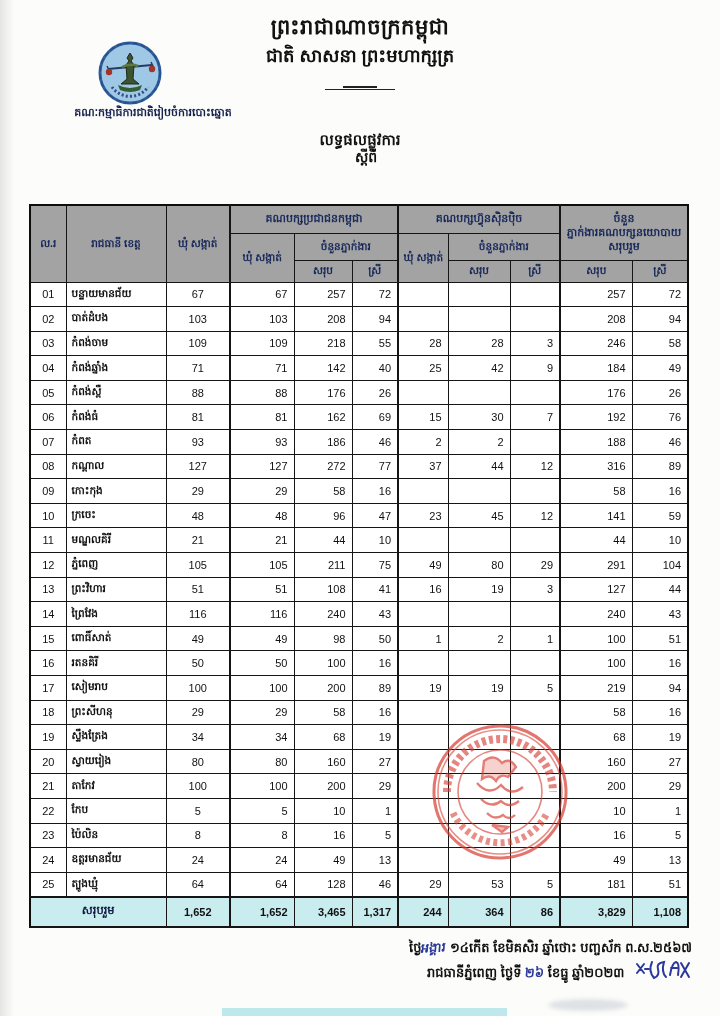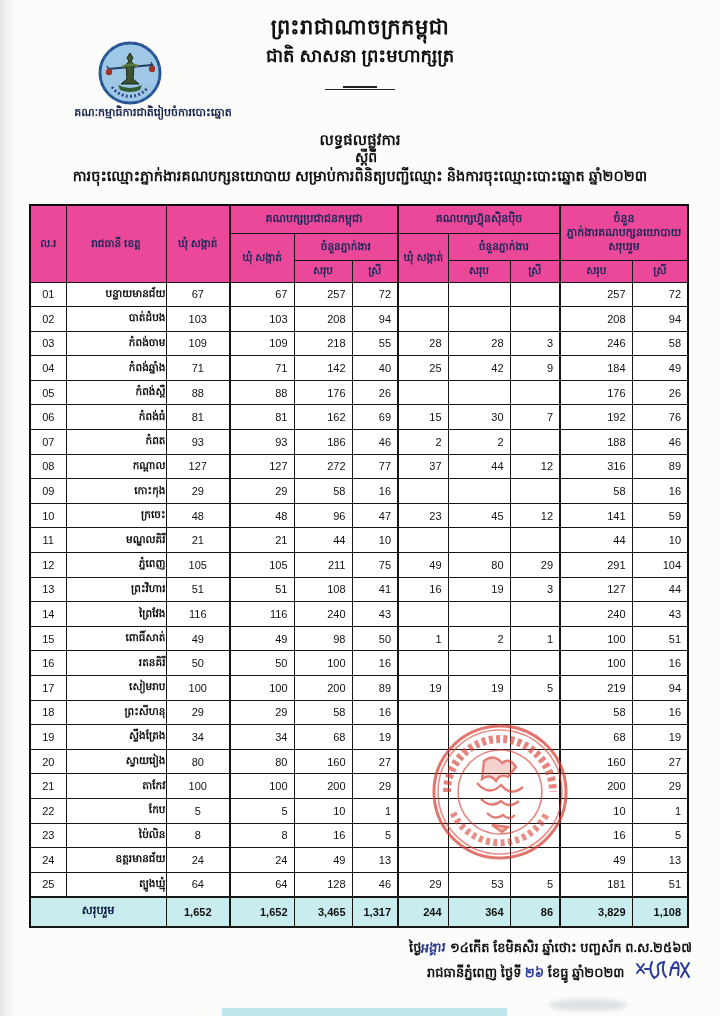--- a/index.html
+++ b/index.html
@@ -26,30 +26,30 @@
     font-size:15px; font-weight:bold; }
   .doc-title2 { position:absolute; top:148px; left:0; width:100%; text-align:center;
     font-size:14px; font-weight:bold;padding-left:12px; }
   .doc-title3 { position:absolute; top:167px; left:0; width:100%; text-align:center;
     font-size:14.5px; font-weight:bold; }
   
   .tbl-wrap { position:absolute; left:29px; top:204px; }
   table { border-collapse:collapse; table-layout:fixed; width:660px; }
   th, td { border:1px solid #151515; overflow:hidden; white-space:nowrap; }
   table { border:2.5px solid #0e0e0e; }
-  th { background:#ec4899; color:#18285a; font-weight:bold; font-size:10.5px;
+  th { background:#a3a3a3; color:#18285a; font-weight:bold; font-size:10.5px;
        text-align:center; vertical-align:middle; line-height:1.25; }
   .hdr-group { font-size:11px; }
   .gsep { border-left-width:2px; }
   .hrow1 th { height:28px; }
   .hrow2 th { height:27px; }
   .hrow3 th { height:22px; }
   td { font-size:11px; height:24.6px; vertical-align:middle; background:#fff; }
   td.c0 { text-align:center; }
-  td.c1 { text-align:right; padding-left:5px; font-weight:bold; font-size:10.5px; }
+  td.c1 { text-align:left; padding-left:5px; font-weight:bold; font-size:10.5px; }
   td.c2 { text-align:center; }
   td.c3, td.c4, td.c5, td.c6, td.c7, td.c8, td.c9, td.c10 { text-align:right; padding-right:6px; }
   tr.total-row td { background:#c9ecef; font-weight:bold; height:30px;
     border-top-width:2px; border-bottom-width:2.5px; }
   tr.total-row td.label { text-align:center; font-size:11.5px; color:#101c45; }
   tr.total-row td.tc2 { text-align:center; }
   tr.total-row td.num { text-align:right; padding-right:6px; }
   
   .stamp { position:absolute; left:429px; top:721px; opacity:.82; pointer-events:none; }
   
@@ -89,21 +89,20 @@
       <path d="M24 26 q8 -4 16 -1" stroke="#5d7a3f" stroke-width="2.5" fill="none"></path>
       <path d="M20 44 q12 6 24 0 l-2 5 q-10 4 -20 0 z" fill="#355d33"></path>
 
       <path d="M14 46 a22 22 0 0 0 36 0" fill="none" stroke="#16306b" stroke-width="3" stroke-dasharray="2 2.2" opacity=".8"></path>
     </svg>
   </div>
   <div class="committee">គណៈកម្មាធិការជាតិរៀបចំការបោះឆ្នោត</div>
 
   <div class="doc-title1">លទ្ធផលផ្លូវការ</div>
   <div class="doc-title2">ស្តីពី</div>
-  <div class="doc-title3">ការចុះឈ្មោះភ្នាក់ងារគណបក្សនយោបាយ សម្រាប់ការពិនិត្យបញ្ជីឈ្មោះ និងការចុះឈ្មោះបោះឆ្នោត ឆ្នាំ២០២៣</div>
 
   <div class="tbl-wrap">
     <table>
       <colgroup>
         <col style="width:36px">
           <col style="width:100px">
           <col style="width:64px">
         <col style="width:64px">
           <col style="width:58px">
           <col style="width:46px">

